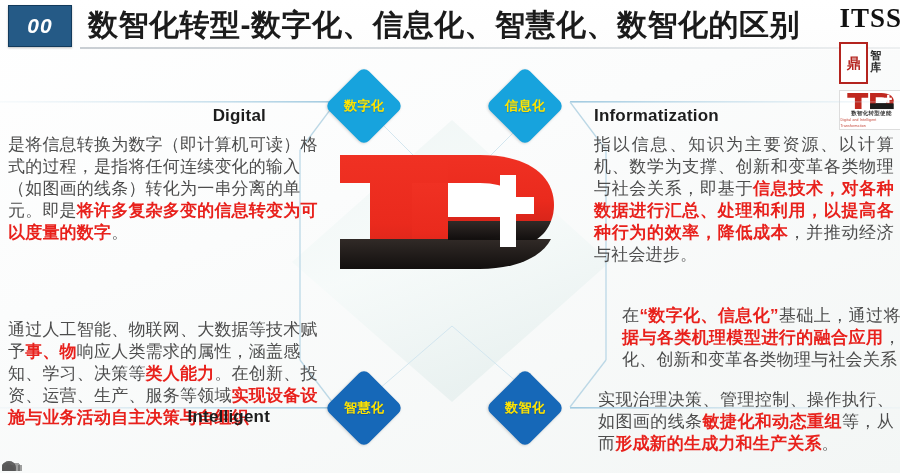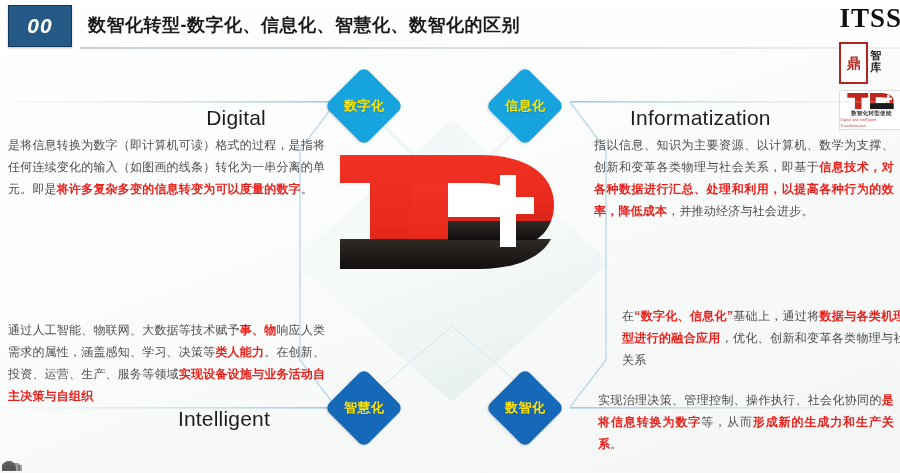--- a/index.html
+++ b/index.html
@@ -30,21 +30,21 @@
     border:1px solid #123a5c;
     display:flex;align-items:center;justify-content:center;
     box-shadow:0 1px 2px rgba(0,0,0,.25);
   }
   .hdr-badge span{
     color:#ffffff;font-style:italic;font-weight:bold;font-size:21px;
     letter-spacing:1px;
   }
   .hdr-title{
     position:absolute;left:88px;top:8px;
-    font-size:18px;font-weight:bold;color:#1b1b1b;
+    font-size:30px;font-weight:bold;color:#1b1b1b;
     letter-spacing:.5px;line-height:34px;
     white-space:nowrap;
   }
   .hdr-rule{
     position:absolute;left:80px;top:47px;width:820px;height:2px;
     background:linear-gradient(90deg,#c9ced3 0%,#dfe3e6 70%,#eef0f1 100%);
   }
   .hdr-logos{
     position:absolute;right:8px;top:3px;height:44px;
     display:flex;align-items:flex-start;gap:8px;flex-direction:column;
@@ -110,35 +110,35 @@
   #badge-zh{left:336px;top:330px;}
   #badge-szh{left:497px;top:330px;}
 
   .dplus{
     position:absolute;left:330px;top:85px;width:245px;height:150px;
   }
 
   
   .quad{position:absolute;}
   .qtitle{
-    font-size:21px;font-weight:normal;color:#1d1d1d;letter-spacing:.2px;
+    font-size:17px;font-weight:bold;color:#1d1d1d;letter-spacing:.2px;
     white-space:nowrap;
   }
   .qbody{
-    font-size:12px;line-height:22px;color:#4d4d4d;
+    font-size:17px;line-height:22px;color:#4d4d4d;
     letter-spacing:.2px;
   }
   .qbody .r{color:#e8211c;font-weight:bold;}
 
   #q-tl{left:6px;top:56px;width:322px;}
   #q-tl .qtitle{position:absolute;right:62px;top:0;}
   #q-tl .qbody{position:absolute;left:2px;top:28px;width:318px;}
 
   #q-tr{left:590px;top:56px;width:306px;}
-  #q-tr .qtitle{position:absolute;left:4px;top:0;margin-left:36px;}
+  #q-tr .qtitle{position:absolute;left:4px;top:0;}
   #q-tr .qbody{position:absolute;left:4px;top:28px;width:300px;text-align:justify;}
 
   #q-bl{left:6px;top:245px;width:322px;}
   #q-bl .qbody{position:absolute;left:2px;top:12px;width:318px;margin-top:12px;}
   #q-bl .qtitle{position:absolute;right:58px;top:112px;}
 
   #q-br{left:596px;top:255px;width:300px;}
   #q-br .qbody.b1{position:absolute;left:2px;top:0;width:296px;text-align:justify;margin-left:24px;}
   #q-br .qbody.b2{position:absolute;left:2px;top:84px;width:296px;text-align:justify;}
 
@@ -301,21 +301,21 @@
         <span>通过人工智能、物联网、大数据等技术赋予</span><span class="r">事、物</span><span>响应人类需求的属性，涵盖感知、学习、决策等</span><span class="r">类人能力</span><span>。在创新、投资、运营、生产、服务等领域</span><span class="r">实现设备设施与业务活动自主决策与自组织</span>
       </div>
       <div class="qtitle">Intelligent</div>
     </div>
 
     <div class="quad" id="q-br">
       <div class="qbody b1">
         <span>在</span><span class="r">“数字化、信息化”</span><span>基础上，通过将</span><span class="r">数据与各类机理模型进行的融合应用</span><span>，优化、创新和变革各类物理与社会关系</span>
       </div>
       <div class="qbody b2">
-        <span>实现治理决策、管理控制、操作执行、社会化协同的</span><span class="r">是将信息转换为数字</span><span>等，从而</span><span class="r">形成新的生成力和生产关系</span><span>。</span>
+        <span>实现治理决策、管理控制、操作执行、如图画的线条</span><span class="r">敏捷化和动态重组</span><span>等，从而</span><span class="r">形成新的生成力和生产关系</span><span>。</span>
       </div>
 
     </div>
 
     <div class="iconstrip">
       <svg class="ic" width="18" height="12" viewBox="0 0 18 12">
           <circle cx="9" cy="9" r="7" fill="#555"></circle>
         </svg>
       <svg class="ic" width="18" height="12" viewBox="0 0 18 12">
           <circle cx="9" cy="9" r="7" fill="#555"></circle>

